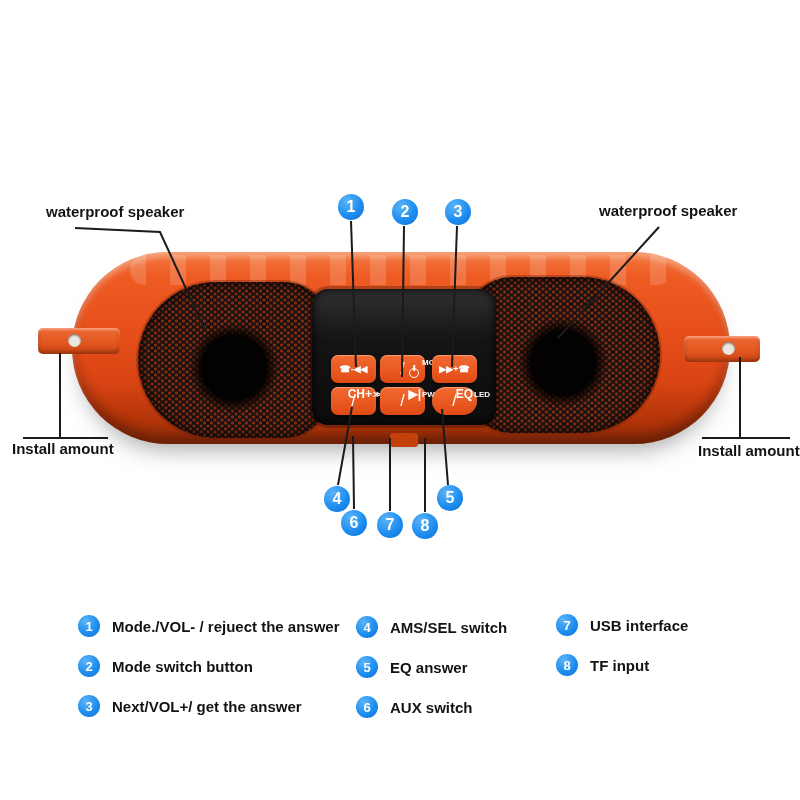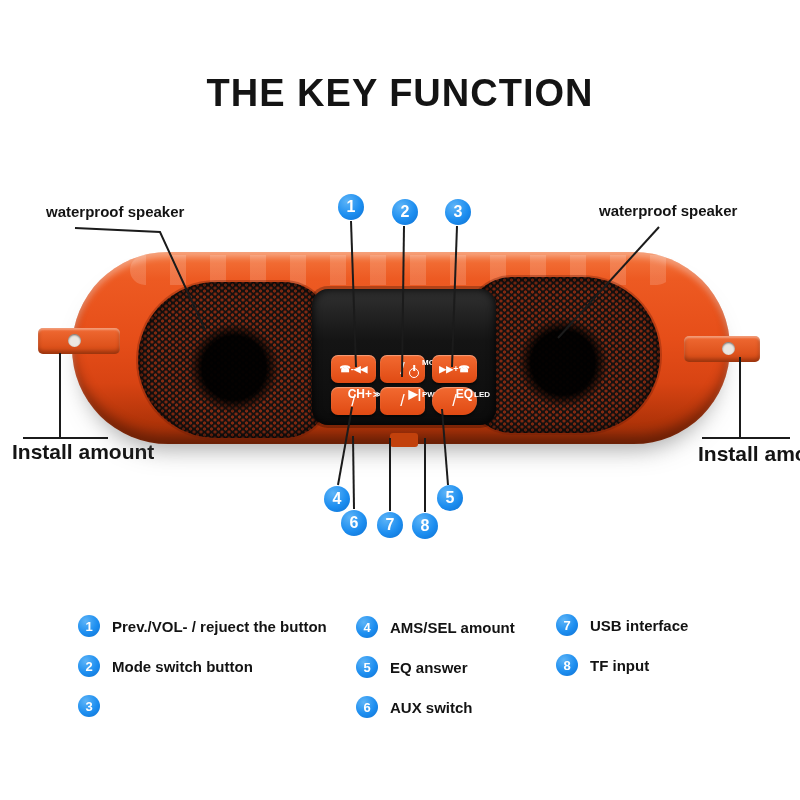--- a/index.html
+++ b/index.html
@@ -7,21 +7,21 @@
           font-family:"Liberation Sans",sans-serif;}
 
   
   .title{position:absolute;top:72px;left:0;width:100%;text-align:center;
          font-size:38px;font-weight:700;letter-spacing:1px;color:#141414;}
 
   
   .lbl{position:absolute;font-size:15px;font-weight:700;color:#141414;white-space:nowrap;}
   .lbl-wp-left{left:46px;top:203px;}
   .lbl-wp-right{left:599px;top:202px;}
-  .lbl-install{font-size:21px;text-align:right;}
+  .lbl-install{font-size:15px;text-align:right;}
   .lbl-in-left{left:12px;top:440px;}
   .lbl-in-right{left:698px;top:442px;}
 
   
   .device{position:absolute;left:72px;top:252px;width:658px;height:192px;border-radius:96px;
     background:linear-gradient(180deg,#f4763d 0%,#ed5a22 14%,#e64e19 45%,#d84413 68%,#b23409 88%,#982d08 100%);
     box-shadow:inset 0 5px 6px rgba(255,255,255,.35), inset 0 -9px 12px rgba(0,0,0,.32),
                0 16px 22px -10px rgba(90,90,90,.5);}
   .grip{position:absolute;left:58px;right:58px;top:3px;height:30px;border-radius:40px;opacity:.45;
     background:repeating-linear-gradient(90deg,rgba(255,255,255,.35) 0 16px,rgba(0,0,0,0) 16px 40px);}
@@ -82,21 +82,20 @@
   .lg-num{flex:0 0 22px;width:22px;height:22px;border-radius:50%;color:#fff;
     background:radial-gradient(circle at 35% 28%,#5db4f7,#1d8ef0 55%,#0d6fd0);
     font-size:13px;font-weight:700;display:flex;align-items:center;justify-content:center;}
   .lg-label{font-size:15px;font-weight:700;color:#131313;white-space:nowrap;}
 </style>
 </head>
 <body>
 
 <div class="canvas">
 
-  <div class="title">THE KEY FUNCTION</div>
 
   <div class="lbl lbl-wp-left">waterproof speaker</div>
   <div class="lbl lbl-wp-right">waterproof speaker</div>
   <div class="lbl lbl-install lbl-in-left">Install amount</div>
   <div class="lbl lbl-install lbl-in-right">Install amount</div>
 
   <div class="device">
     <div class="grip"></div>
     <div class="bracket bracket-left">
       <div class="hole hole-l"></div>
@@ -161,35 +160,36 @@
   <div class="co c3">3</div>
   <div class="co c4">4</div>
   <div class="co c5">5</div>
   <div class="co c6">6</div>
   <div class="co c7">7</div>
   <div class="co c8">8</div>
 
   <div class="legend-col lg-col1">
     <div class="lg-row">
       <span class="lg-num">1</span>
-      <span class="lg-label">Prev./VOL- / rejuect the button</span>
+      <span class="lg-label">Mode./VOL- / rejuect the answer</span>
     </div>
     <div class="lg-row">
       <span class="lg-num">2</span>
       <span class="lg-label">Mode switch button</span>
     </div>
     <div class="lg-row">
       <span class="lg-num">3</span>
+      <span class="lg-label">Next/VOL+/ get the answer</span>
     </div>
   </div>
 
   <div class="legend-col lg-col2">
     <div class="lg-row">
       <span class="lg-num">4</span>
-      <span class="lg-label">AMS/SEL amount</span>
+      <span class="lg-label">AMS/SEL switch</span>
     </div>
     <div class="lg-row">
       <span class="lg-num">5</span>
       <span class="lg-label">EQ answer</span>
     </div>
     <div class="lg-row">
       <span class="lg-num">6</span>
       <span class="lg-label">AUX switch</span>
     </div>
   </div>

